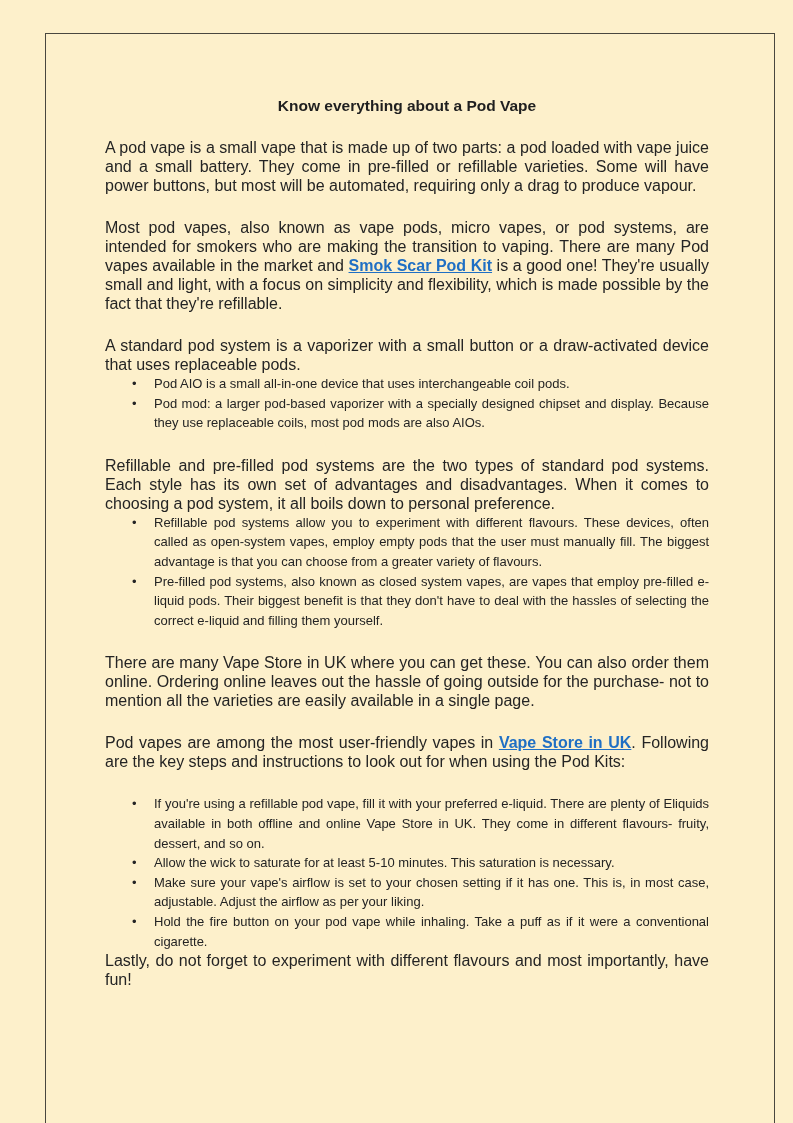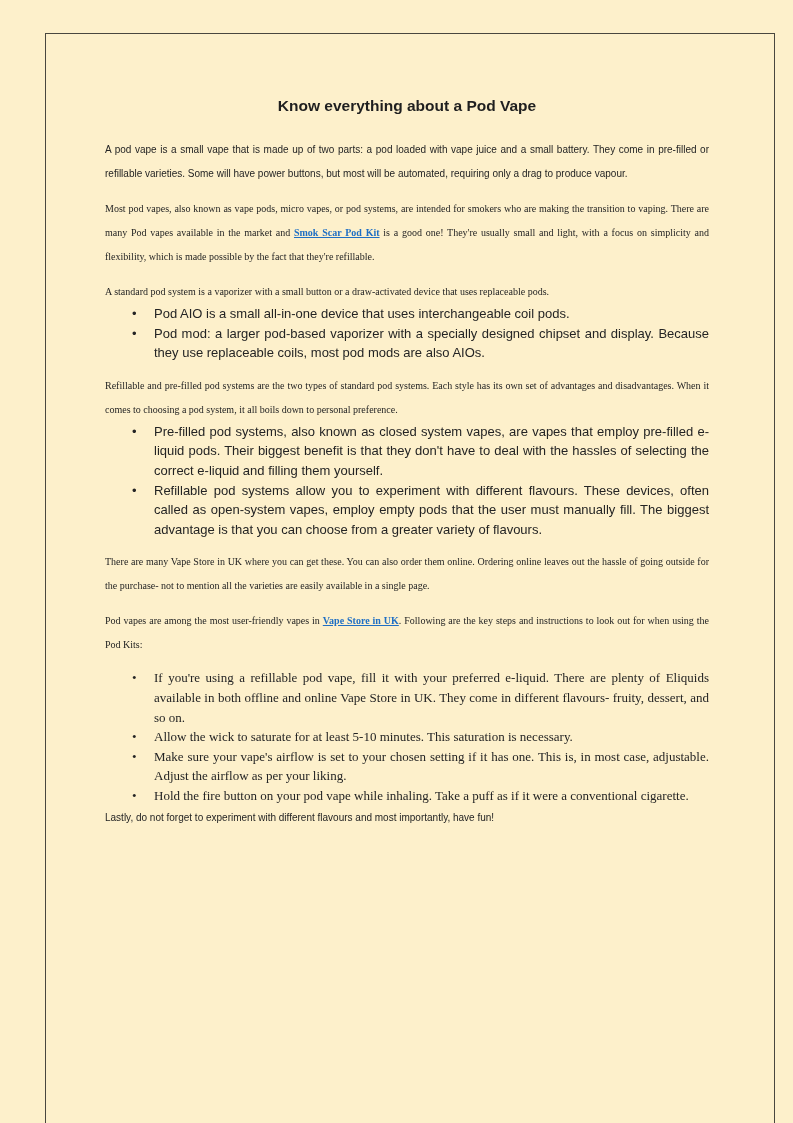--- a/index.html
+++ b/index.html
@@ -27,43 +27,43 @@
   .title {
     text-align: center;
     font-weight: bold;
     font-size: 15.5px;
     color: #1f1f1f;
     margin: 0 0 22px 0;
     line-height: 20px;
   }
   .para {
     margin: 0;
-    font-size: 10px;
-    line-height: 24px;
+    font-size: 16px;
+    line-height: 19px;
     text-align: justify;
   }
   .bullets {
     list-style: none;
     margin: 0;
     padding: 0;
   }
   .bullets li {
     position: relative;
     padding-left: 49px;
     font-size: 13px;
     line-height: 19.6px;
     text-align: justify;
   }
   .bullets li::before {
     content: "\2022";
     position: absolute;
     left: 27px;
     top: 0;
   }
-  .gap { margin-top: 11px; font-family: Liberation Serif, serif; }
+  .gap { margin-top: 23px; }
   a.doc-link {
     color: #1f6fc4;
     font-weight: bold;
     text-decoration: underline;
     cursor: pointer;
   }
 </style>
 </head>
 <body>
 
@@ -74,22 +74,22 @@
       <div id="doc-body">
           <p class="para"><span>A pod vape is a small vape that is made up of two parts: a pod loaded with vape juice and a small battery. They come in pre-filled or refillable varieties. Some will have power buttons, but most will be automated, requiring only a drag to produce vapour.</span></p>
           <p class="para gap"><span>Most pod vapes, also known as vape pods, micro vapes, or pod systems, are intended for smokers who are making the transition to vaping. There are many Pod vapes available in the market and </span><a class="doc-link">Smok Scar Pod Kit</a><span> is a good one! They're usually small and light, with a focus on simplicity and flexibility, which is made possible by the fact that they're refillable.</span></p>
           <p class="para gap"><span>A standard pod system is a vaporizer with a small button or a draw-activated device that uses replaceable pods.</span></p>
           <ul class="bullets">
             <li><span>Pod AIO is a small all-in-one device that uses interchangeable coil pods.</span></li>
             <li><span>Pod mod: a larger pod-based vaporizer with a specially designed chipset and display. Because they use replaceable coils, most pod mods are also AIOs.</span></li>
           </ul>
           <p class="para gap"><span>Refillable and pre-filled pod systems are the two types of standard pod systems. Each style has its own set of advantages and disadvantages. When it comes to choosing a pod system, it all boils down to personal preference.</span></p>
           <ul class="bullets">
+            <li><span>Refillable pod systems allow you to experiment with different flavours. These devices, often called as open-system vapes, employ empty pods that the user must manually fill. The biggest advantage is that you can choose from a greater variety of flavours.</span></li>
             <li><span>Pre-filled pod systems, also known as closed system vapes, are vapes that employ pre-filled e-liquid pods. Their biggest benefit is that they don't have to deal with the hassles of selecting the correct e-liquid and filling them yourself.</span></li>
-            <li><span>Refillable pod systems allow you to experiment with different flavours. These devices, often called as open-system vapes, employ empty pods that the user must manually fill. The biggest advantage is that you can choose from a greater variety of flavours.</span></li>
           </ul>
           <p class="para gap"><span>There are many Vape Store in UK where you can get these. You can also order them online. Ordering online leaves out the hassle of going outside for the purchase- not to mention all the varieties are easily available in a single page.</span></p>
           <p class="para gap"><span>Pod vapes are among the most user-friendly vapes in </span><a class="doc-link">Vape Store in UK</a><span>. Following are the key steps and instructions to look out for when using the Pod Kits:</span></p>
           <ul class="bullets gap">
             <li><span>If you're using a refillable pod vape, fill it with your preferred e-liquid. There are plenty of Eliquids available in both offline and online Vape Store in UK. They come in different flavours- fruity, dessert, and so on.</span></li>
             <li><span>Allow the wick to saturate for at least 5-10 minutes. This saturation is necessary.</span></li>
             <li><span>Make sure your vape's airflow is set to your chosen setting if it has one. This is, in most case, adjustable. Adjust the airflow as per your liking.</span></li>
             <li><span>Hold the fire button on your pod vape while inhaling. Take a puff as if it were a conventional cigarette.</span></li>
           </ul>
           <p class="para"><span>Lastly, do not forget to experiment with different flavours and most importantly, have fun!</span></p>

